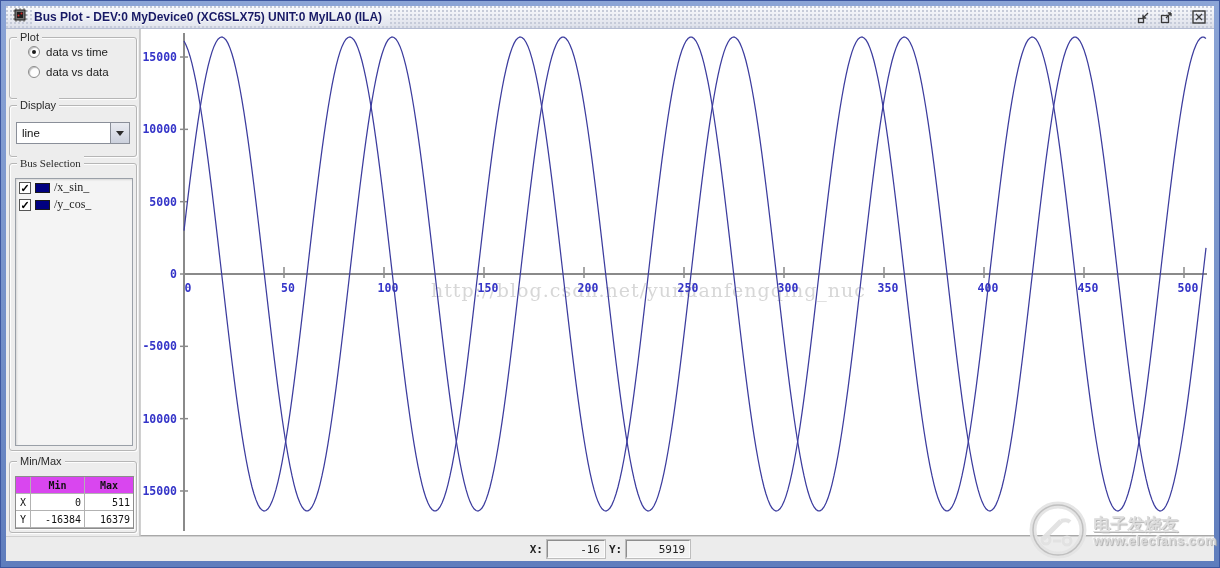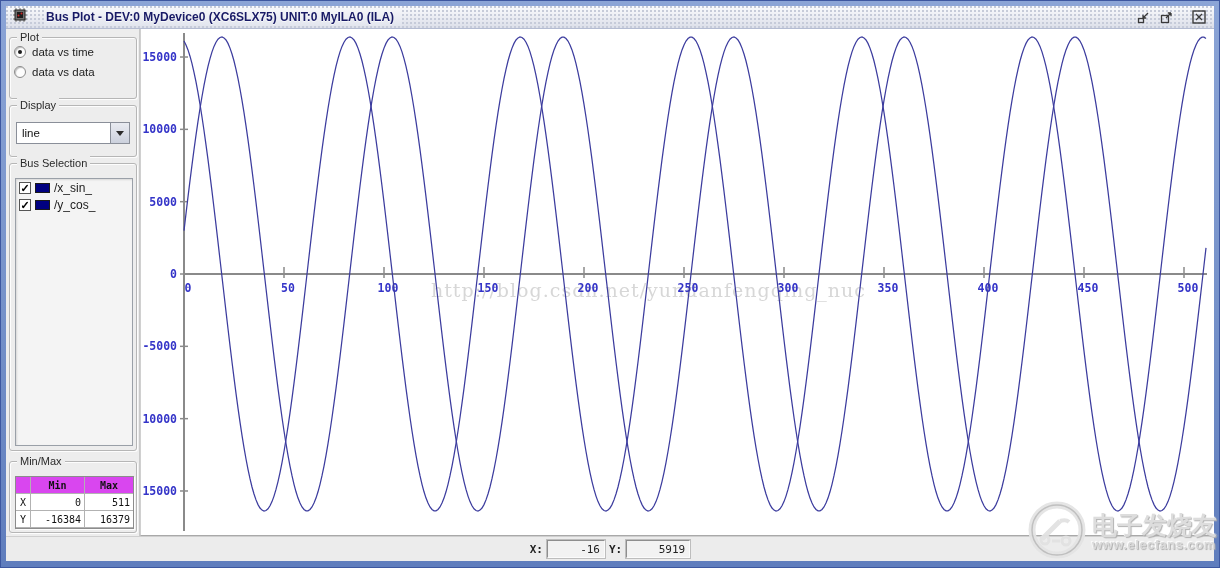--- a/index.html
+++ b/index.html
@@ -13,45 +13,45 @@
   }
   
   .title-bar {
     position:absolute; left:5px; top:5px; width:1208px; height:23px;
     background:
       radial-gradient(circle at 1px 1px, #c6cbd9 1px, transparent 1.2px) 0 0/4px 4px,
       linear-gradient(180deg,#fafbfd,#dcdfe9);
     border-bottom:1px solid #b4bcd2;
     display:flex; align-items:center; padding:0 6px;
   }
-  .title-text { font-size:12px; font-weight:bold; color:#181a66; margin-left:16px; white-space:nowrap;
+  .title-text { font-size:12px; font-weight:bold; color:#181a66; margin-left:4px; white-space:nowrap;
     text-shadow:0 1px 0 rgba(255,255,255,.7); background:linear-gradient(180deg,#f6f7fa,#e2e5ee); padding:2px 8px 2px 2px; }
   .tb-buttons { margin-left:auto; display:flex; align-items:center; gap:5px; }
   .tb-btn { width:18px; height:18px; display:flex; align-items:center; justify-content:center; cursor:default; background:transparent; border:none; }
   .tb-btn.close { margin-left:10px; }
   
   .left-panel {
     position:absolute; left:5px; top:28px; width:134px; height:508px;
     background:#ededed; border-right:1px solid #c9c9c9;padding-left:24px; 
   }
   .group {
     position:absolute; left:3px; width:128px;
     border:1px solid #b6b6b6; border-radius:3px;
     box-shadow:1px 1px 0 rgba(255,255,255,.85), inset 1px 1px 0 rgba(255,255,255,.85);
   }
   .group-title {
     position:absolute; top:-8px; left:7px; background:#ededed; padding:0 3px;
     font-size:11px; color:#2a2a2a; line-height:14px; white-space:nowrap;
   }
   .grp-plot { top:8px; height:62px; }
   .grp-display { top:76px; height:52px; }
-  .grp-bus { top:134px; height:288px; }
+  .grp-bus { top:134px; height:288px;font-family:Liberation Serif, serif; }
   .grp-minmax { top:432px; height:72px; }
   
-  .radio-row { display:flex; align-items:center; gap:6px; margin:8px 0 0 4px; }
+  .radio-row { display:flex; align-items:center; gap:6px; margin:8px 0 0 18px; }
   .radio-outer { width:12px; height:12px; border-radius:50%; background:#fdfdfd;
     border:1px solid #8b8b8b; box-shadow:inset 1px 1px 1px rgba(0,0,0,.25); position:relative; }
   .radio-outer.sel::after { content:""; position:absolute; left:3px; top:3px; width:4px; height:4px; border-radius:50%; background:#1b1b1b; }
   .radio-label { font-size:11.5px; color:#1e1e1e; }
   
   .combo { position:absolute; left:6px; top:16px; width:114px; height:22px;
     border:1px solid #8a8f99; background:#ffffff; display:flex;gap:47px; }
   .combo-value { flex:1; font-size:11.5px; color:#111; padding:4px 0 0 5px; }
   .combo-btn { width:19px; background:linear-gradient(180deg,#e9ebf1,#ccd1dd);
     border-left:1px solid #8a8f99; display:flex; align-items:center; justify-content:center; }
@@ -90,21 +90,21 @@
   .coord-field { width:58px; height:18px; background:#f2f2f2;
     border-top:1px solid #8e8e8e; border-left:1px solid #8e8e8e;
     border-bottom:1px solid #fbfbfb; border-right:1px solid #fbfbfb;
     outline:1px solid #bdbdbd;
     text-align:right; padding:2px 4px 0 0; }
   .coord-field.y { width:64px; }
   
   .ef-mark { position:absolute; right:2px; bottom:4px; display:flex; align-items:center; gap:6px;
     z-index:50; pointer-events:none; opacity:.95; }
   .ef-texts { display:flex; flex-direction:column; line-height:1.05; }
-  .ef-cn { font-size:25px; font-weight:bold; color:#dcdcdc; text-shadow:1px 1px 1px #aeaeae, -1px -1px 1px #ffffff; }
+  .ef-cn { font-size:17px; font-weight:bold; color:#dcdcdc; text-shadow:1px 1px 1px #aeaeae, -1px -1px 1px #ffffff;text-decoration:underline; }
   .ef-url { font-size:13px; font-weight:bold; color:#d9d9d9; text-shadow:1px 1px 1px #ababab, -1px -1px 1px #ffffff; letter-spacing:.5px; }
 </style>
 </head>
 <body>
 
 <div class="window">
 
   <div class="title-bar">
     <span>
       <svg width="16" height="16" viewBox="0 0 16 16">

